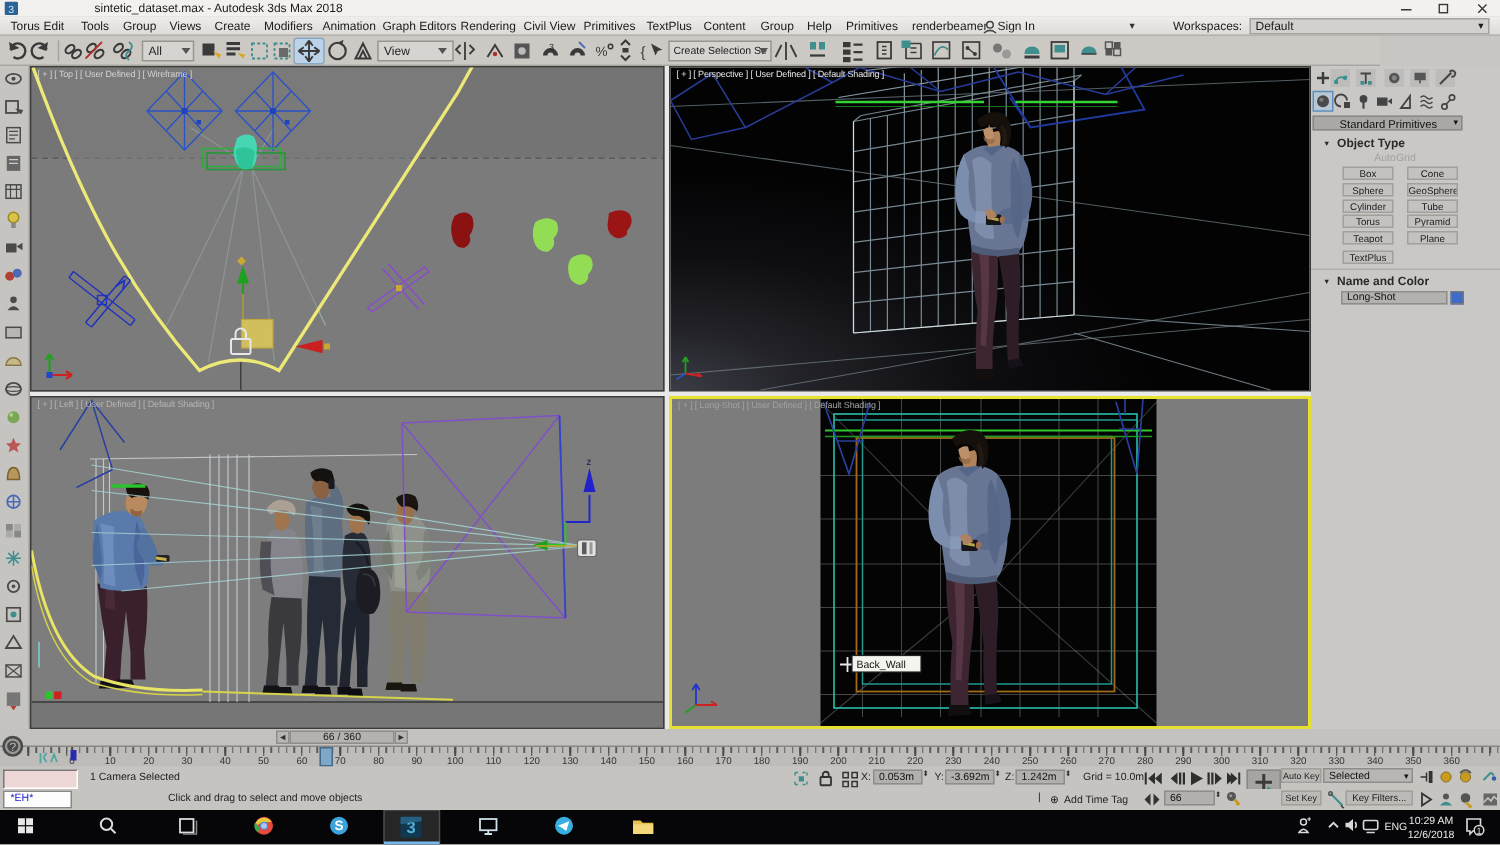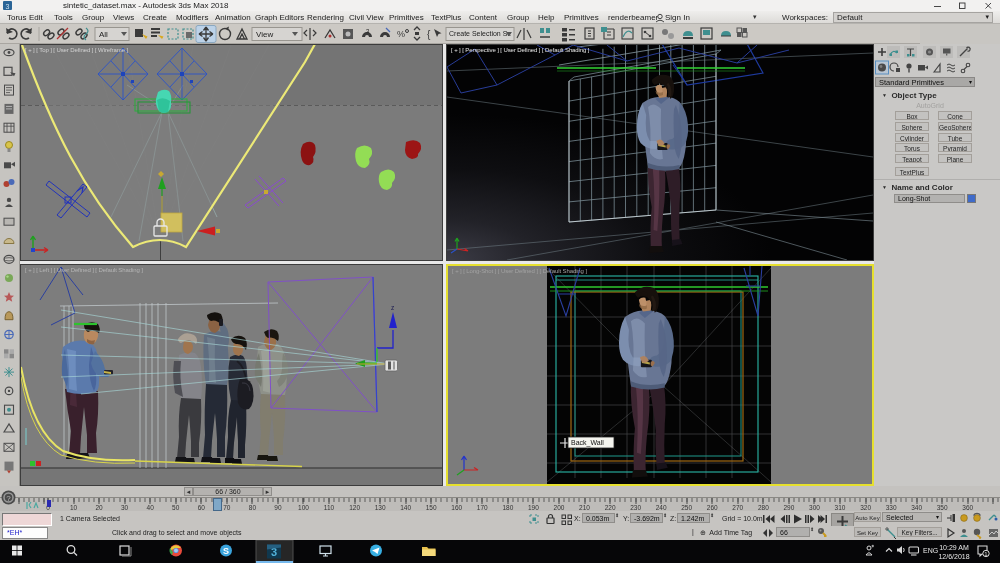--- a/index.html
+++ b/index.html
@@ -101,21 +101,21 @@
   <circle cx="35" cy="22" r="2.6" fill="#444"></circle>
       <path d="M35,24.5 v4" stroke="#444" stroke-width="1.4"></path>
   <rect x="44" y="21" width="7" height="5.5" fill="#444"></rect>
       <path d="M51,23.5 l3,-2 v4 z" fill="#444"></path>
   <path d="M60,28 l6,-8 v8 z" fill="none" stroke="#444" stroke-width="1.2"></path>
   <path d="M73,21 q2,-2 4,0 t4,0 M73,24 q2,-2 4,0 t4,0 M73,27 q2,-2 4,0 t4,0" stroke="#444" stroke-width="1" fill="none"></path>
   <circle cx="89" cy="27" r="1.8" fill="none" stroke="#444" stroke-width="1.1"></circle>
       <circle cx="94" cy="21" r="1.8" fill="none" stroke="#444" stroke-width="1.1"></circle>
       <path d="M90,25.5 l3,-3" stroke="#444" stroke-width="1.1"></path>
  </svg>
- <div class="abs" style="left:1px;top:33px;width:100px;height:10px;background:#a9a8a6;border:1px solid #8a8886;font-size:7.5px;color:#111;padding-left:3px;line-height:9px;">Standard Primitives<span style="position:absolute;right:2px;top:0;font-size:6px;">▾</span></div>
+ <div class="abs" style="left:1px;top:33px;width:100px;height:10px;background:#a9a8a6;border:1px solid #8a8886;font-size:7.5px;color:#111;padding-left:17px;line-height:9px;">Standard Primitives<span style="position:absolute;right:2px;top:0;font-size:6px;">▾</span></div>
  <div class="abs" style="left:8px;top:47px;width:112px;font-size:8px;font-weight:bold;color:#2a2a2a;"><span style="font-size:5px;vertical-align:1px;">▼</span> &nbsp;Object Type</div>
  <div class="abs" style="left:0px;top:58px;width:112px;text-align:center;font-size:7px;color:#a2a19f;">AutoGrid</div>
  <div class="btn" style="left:21px;top:67px;width:34px;height:9px;line-height:9px;">Box</div>
  <div class="btn" style="left:64px;top:67px;width:34px;height:9px;line-height:9px;">Cone</div>
  <div class="btn" style="left:21px;top:78px;width:34px;height:9px;line-height:9px;">Sphere</div>
  <div class="btn" style="left:64px;top:78px;width:34px;height:9px;line-height:9px;">GeoSphere</div>
  <div class="btn" style="left:21px;top:89px;width:34px;height:9px;line-height:9px;">Cylinder</div>
  <div class="btn" style="left:64px;top:89px;width:34px;height:9px;line-height:9px;">Tube</div>
  <div class="btn" style="left:21px;top:99px;width:34px;height:9px;line-height:9px;">Torus</div>
  <div class="btn" style="left:64px;top:99px;width:34px;height:9px;line-height:9px;">Pyramid</div>

